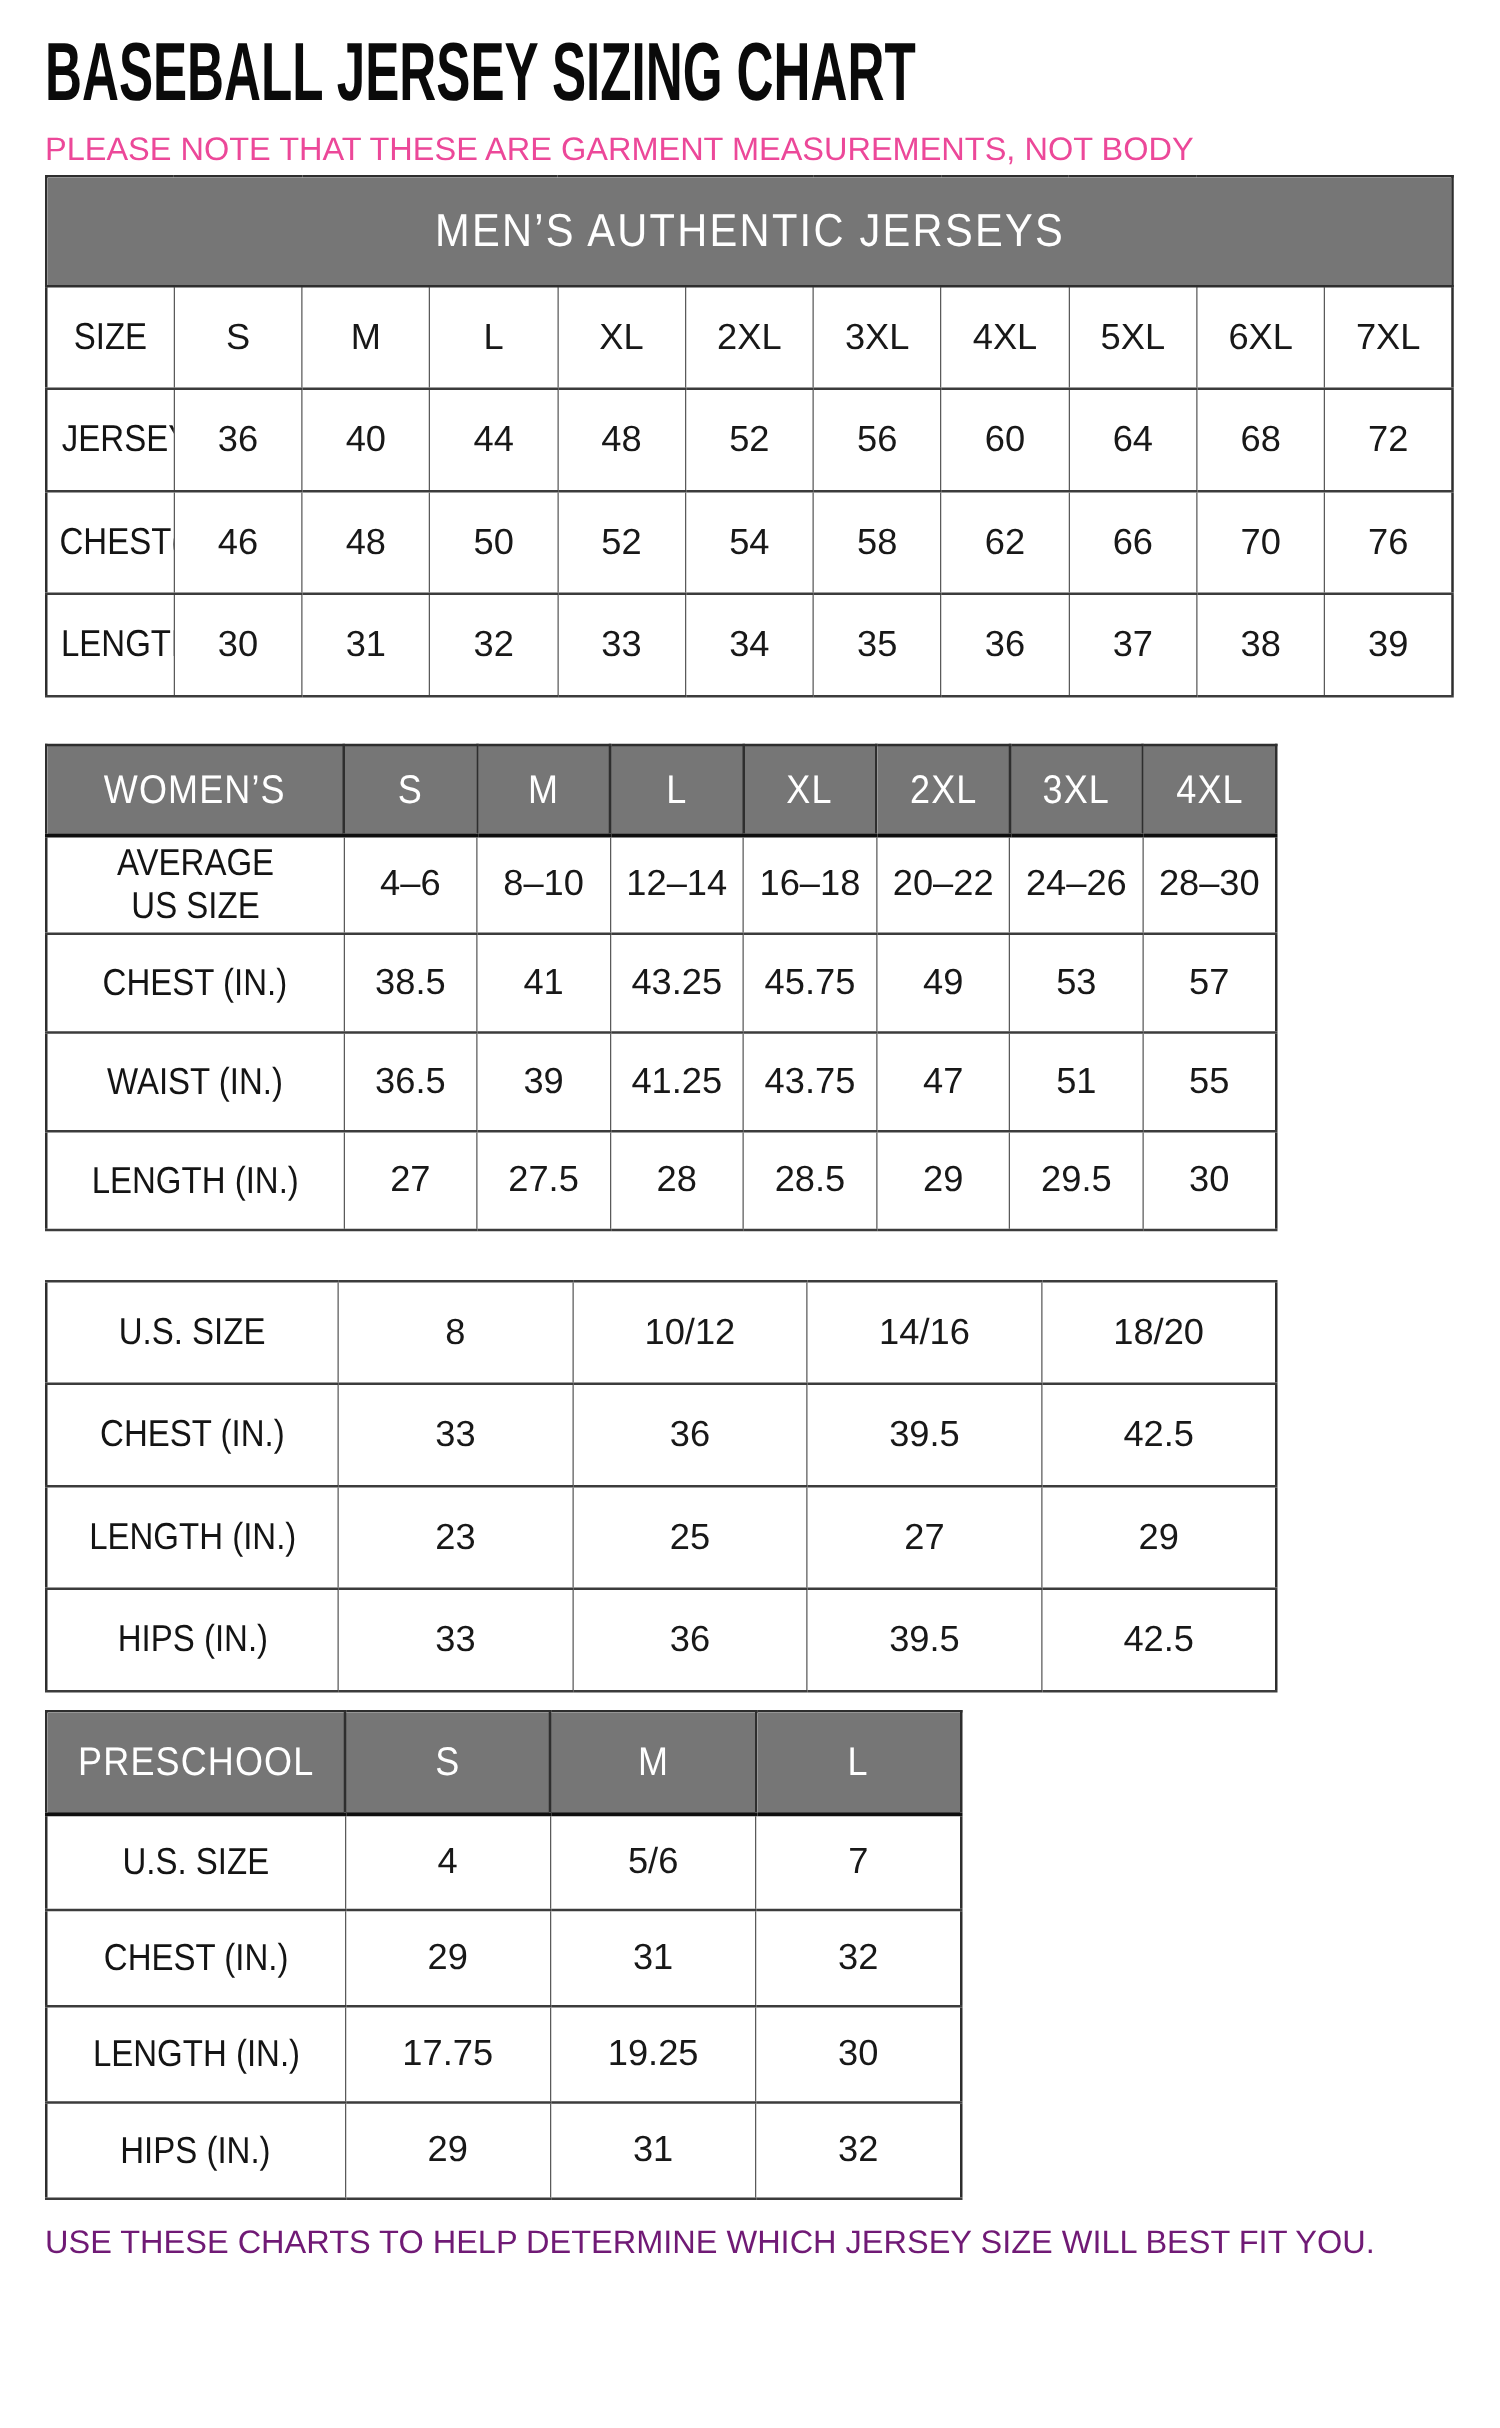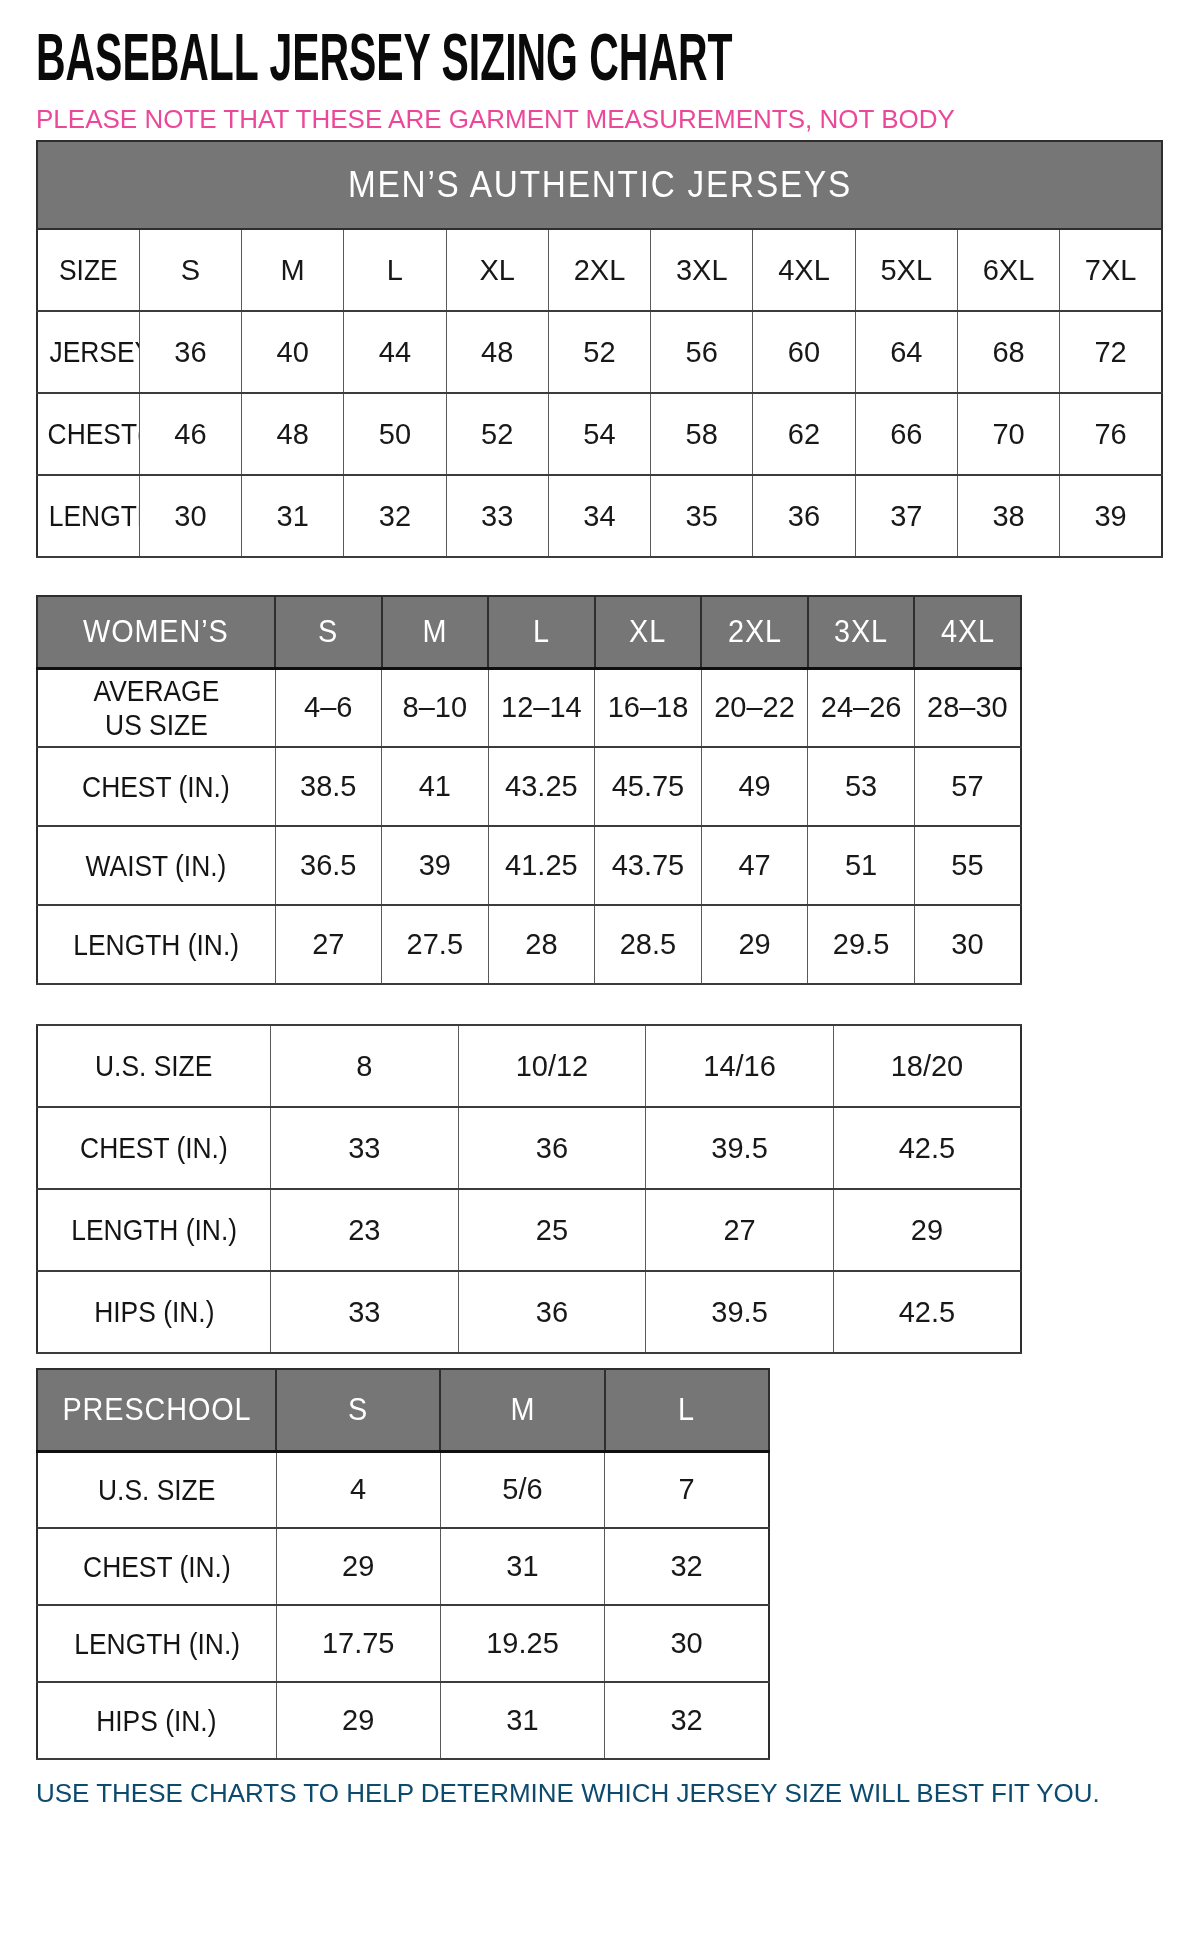--- a/index.html
+++ b/index.html
@@ -98,21 +98,21 @@
   .t-boys tr.header-row { height: 80px; }
 
   
   .t-pre { width: 734px; margin-top: 14px; }
   .t-pre .c-label { width: 237px; }
   .t-pre tr { height: 77px; }
   .t-pre tr.header-row { height: 82px; }
 
   .footer {
     margin-top: 18px;
-    color: #0c4a6e;
+    color: #701a75;
     font-size: 26px;
     white-space: nowrap;
   }
 </style>
 </head>
 <body>
 
 <div class="page">
 
   <h1 class="title">BASEBALL JERSEY SIZING CHART</h1>

